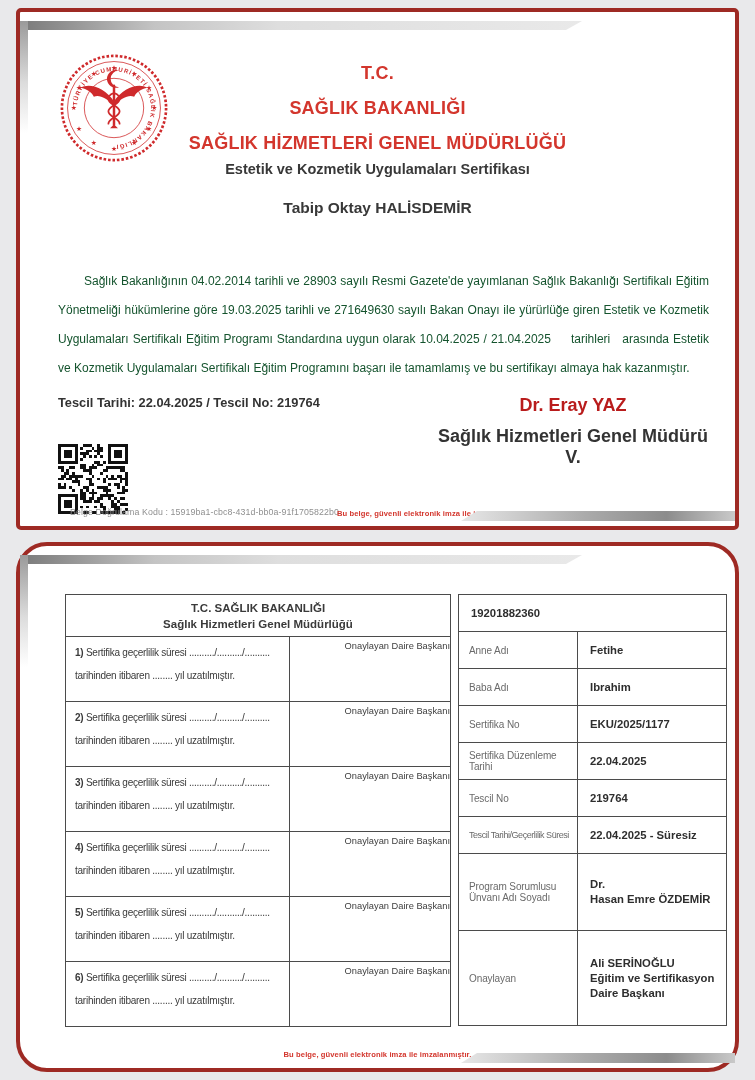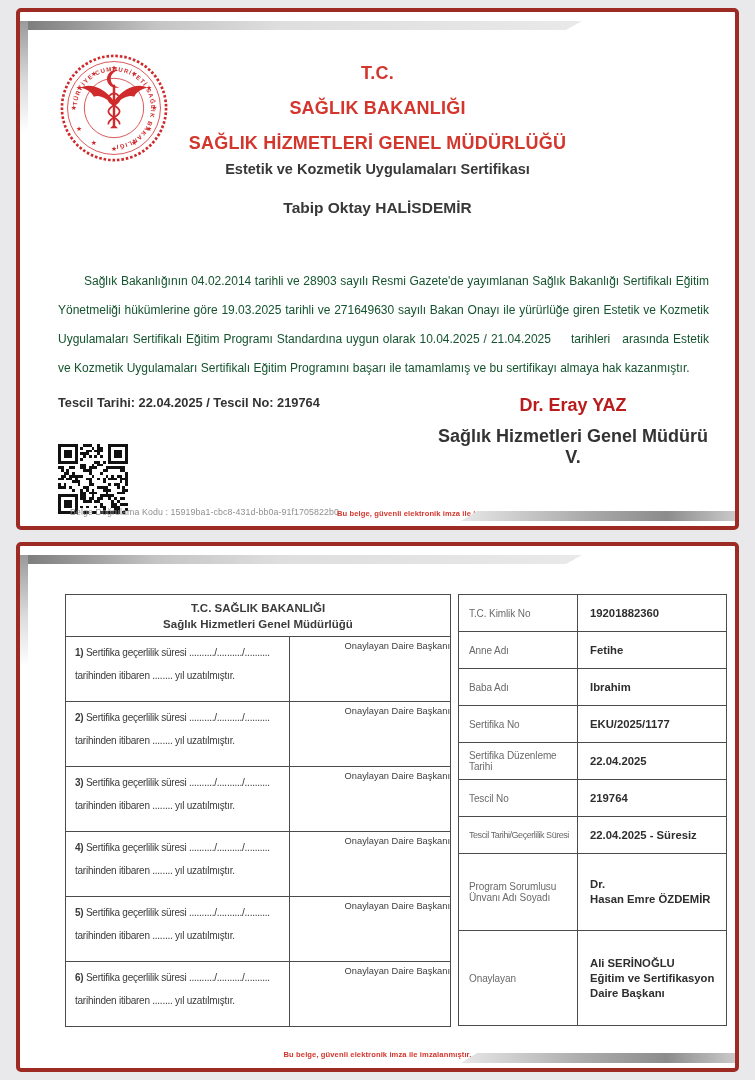--- a/index.html
+++ b/index.html
@@ -12,21 +12,21 @@
   body{
     width:755px;height:1080px;background:#e9e9eb;
     font-family:"Liberation Sans",sans-serif;color:var(--ink);
     overflow:hidden;
   }
   .page{
     position:relative;width:723px;margin:0 auto;background:#fff;
     border:4px solid var(--maroon);border-radius:5px;box-sizing:border-box;
   }
   .page1{margin-top:8px;height:522px;}
-  .page2{margin-top:12px;height:530px;}
+  .page2{margin-top:12px;height:530px;border-radius:31px;}
 
   
   .band-top{
     position:absolute;top:9px;left:0;height:9px;width:562px;
     background:linear-gradient(90deg,#7a7a7a 0%,#8e8e8e 7%,#c4c4c4 24%,#dedede 46%,#e9e9e9 100%);
     clip-path:polygon(0 0,100% 0,calc(100% - 16px) 100%,0 100%);
   }
   .band-left{
     position:absolute;top:9px;left:0;width:8px;height:112px;
     background:linear-gradient(180deg,#9a9a9a,#dcdcdc 55%,rgba(230,230,230,0));
@@ -406,21 +406,20 @@
               <div><b>6) </b>Sertifika geçerlilik süresi ........../........../..........</div>
               <div>tarihinden itibaren ........ yıl uzatılmıştır.</div>
             </div>
             <div class="lt-cell-r">Onaylayan Daire Başkanı</div>
           </div>
         </div>
     </div>
 
     <div class="rt" id="info-rows">
         <div class="rt-row">
-          <div class="rt-label">T.C. Kimlik No</div>
           <div class="rt-value">
             <div>19201882360</div>
           </div>
         </div>
         <div class="rt-row">
           <div class="rt-label">Anne Adı</div>
           <div class="rt-value">
             <div>Fetihe</div>
           </div>
         </div>

